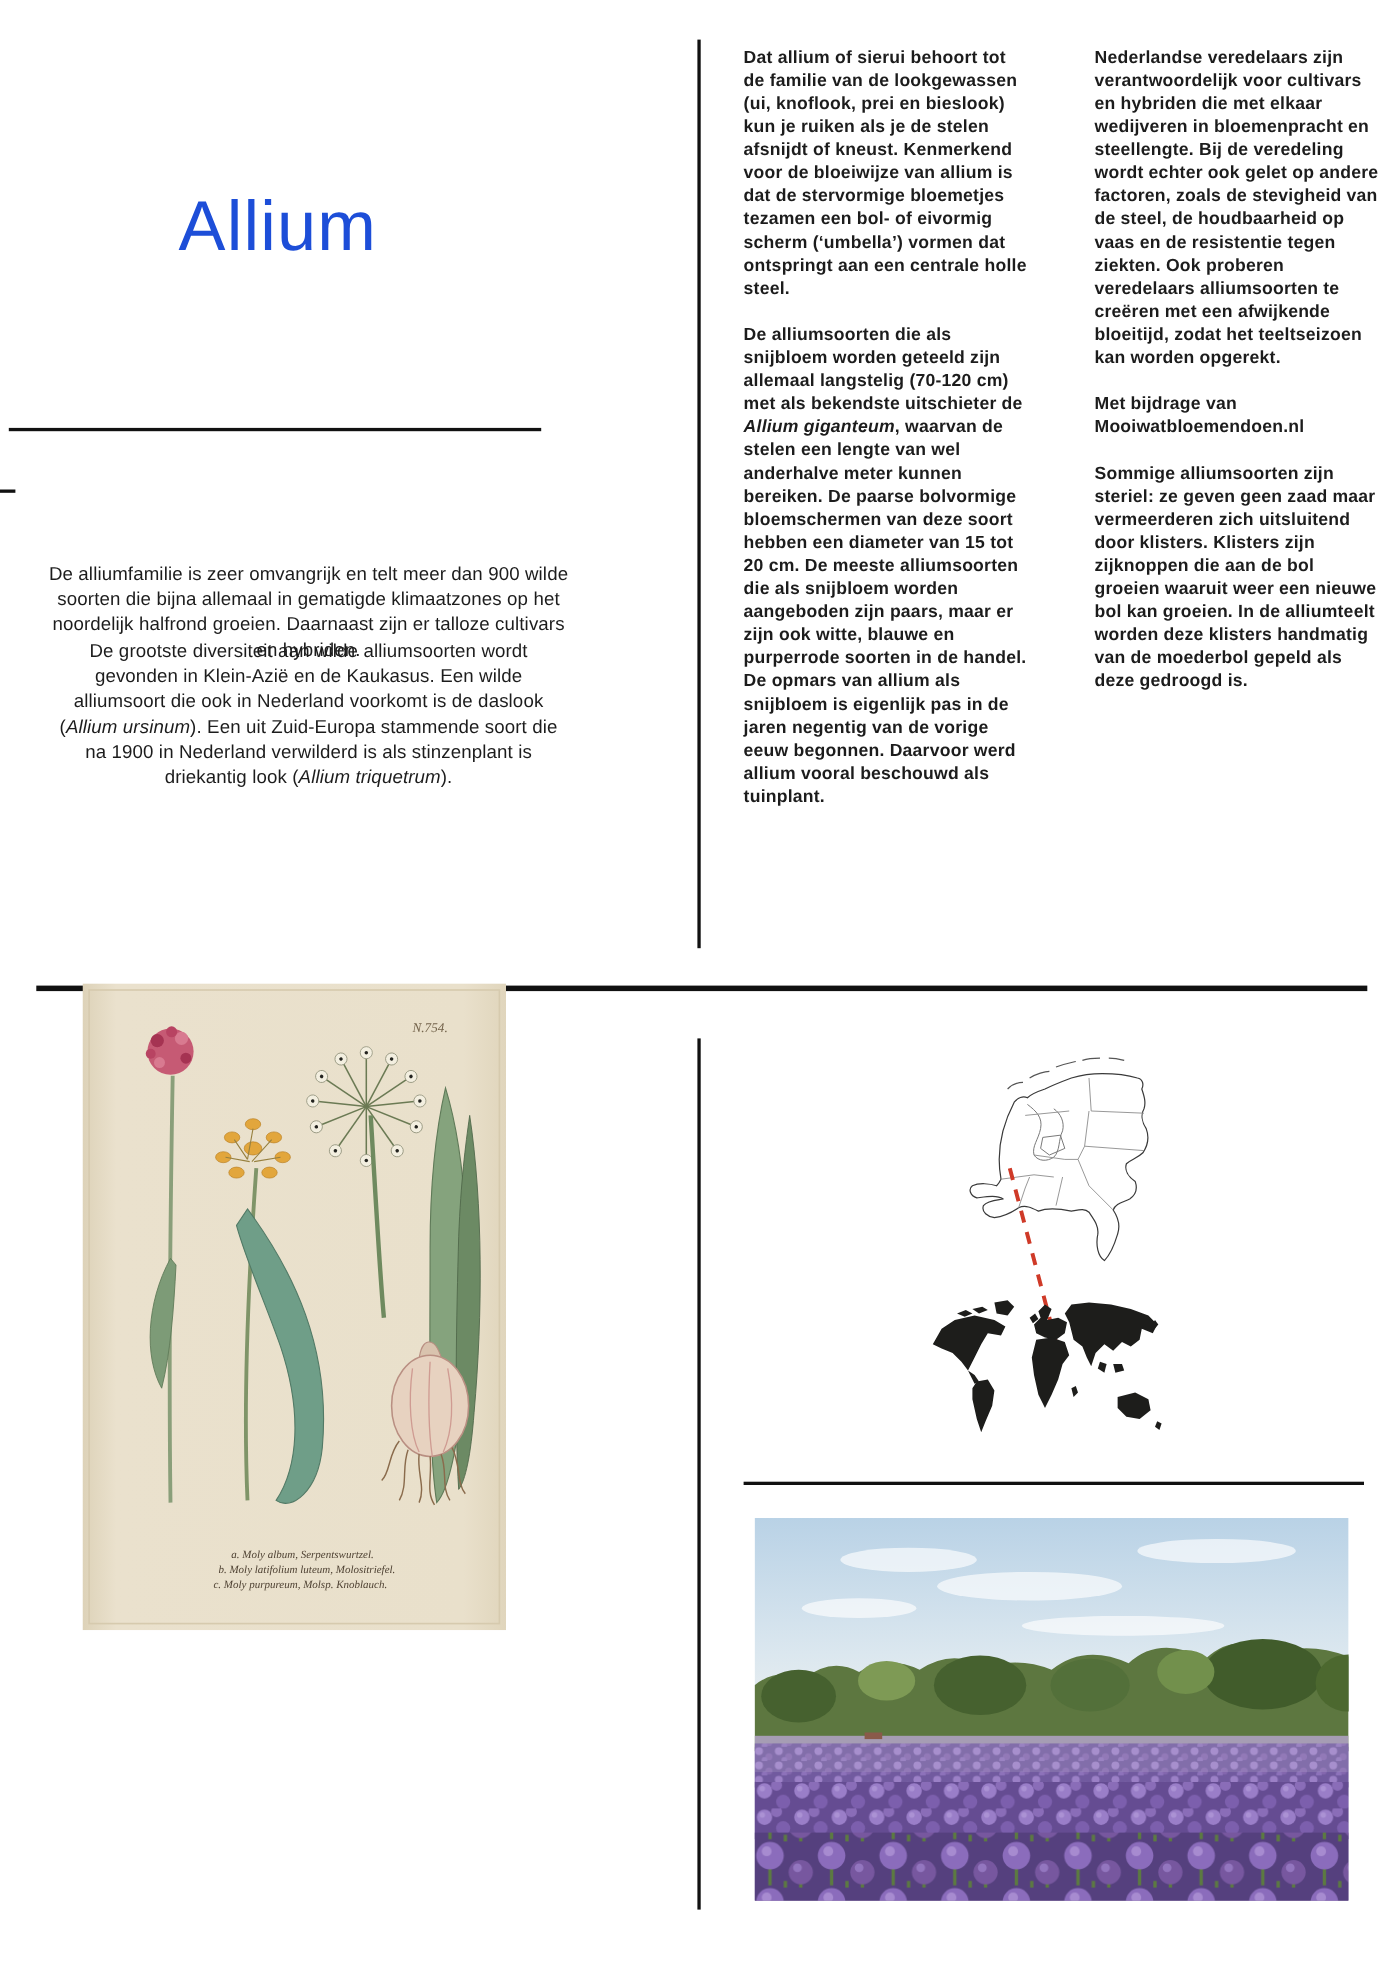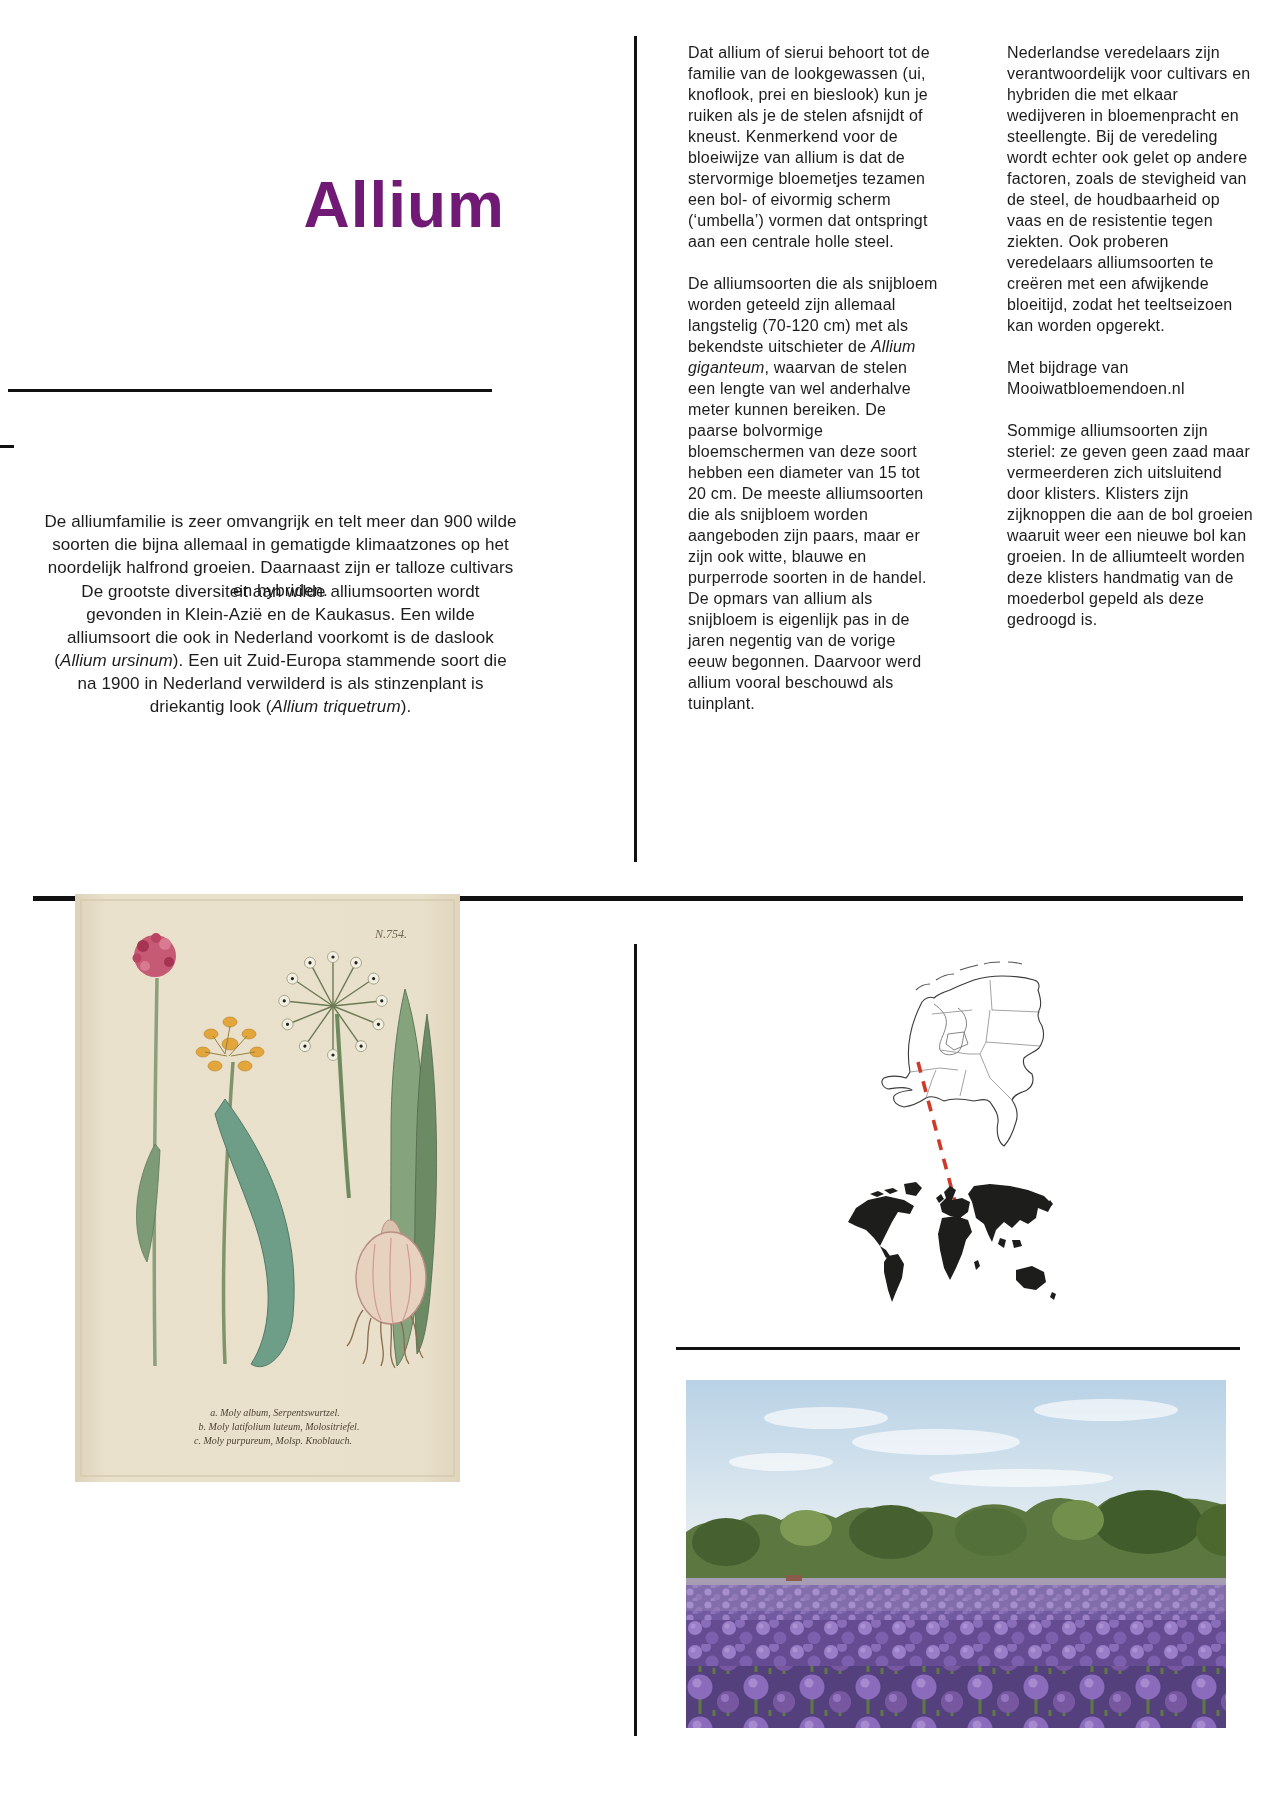--- a/index.html
+++ b/index.html
@@ -4,31 +4,31 @@
 <style>
   html,body{margin:0;padding:0;background:#ffffff;}
   .page{
     position:relative;width:1273px;height:1800px;margin:0 auto;background:#ffffff;
     font-family:"Liberation Sans", sans-serif;color:#1c1c1c;overflow:hidden;
   }
   
   .intro-col{position:absolute;left:28px;top:0;width:505px;text-align:center;}
   h1.title{
     position:absolute;left:0;top:168px;width:505px;margin:0;
-    font-size:64px;font-weight:700;letter-spacing:1px;color:#701a75;text-align:right;
+    font-size:64px;font-weight:400;letter-spacing:1px;color:#1d4ed8;text-align:center;
   }
   .title-rule{position:absolute;left:8px;top:389px;width:484px;height:3px;background:#111;}
   .intro-p{position:absolute;left:0;margin:16px;font-size:17px;line-height:23px;letter-spacing:.1px;}
   .intro-p.p1{top:494px;}
   .intro-p.p2{top:564px;}
   .vrule{position:absolute;width:3px;background:#111;}
   .vrule1{left:634px;top:36px;height:826px;}
   .vrule2{left:634px;top:944px;height:792px;}
   .col{position:absolute;top:42px;font-size:16px;line-height:21px;letter-spacing:.2px;}
-  .col p{margin:0 0 21px 12px;}
+  .col p{margin:0 0 21px 0;font-weight:bold;}
   .col-mid{left:676px;width:262px;}
   .col-right{left:995px;width:263px;}
   .crop-mark{position:absolute;left:0;top:445px;width:14px;height:3px;background:#111;}
   .rule-full{position:absolute;left:33px;top:896px;width:1210px;height:5px;background:#111;}
   .rule-photo{position:absolute;left:676px;top:1347px;width:564px;height:3px;background:#111;}
   
   .illustration{position:absolute;left:75px;top:894px;width:385px;height:588px;}
   .maps{position:absolute;left:840px;top:950px;width:230px;height:365px;}
   .photo{position:absolute;left:686px;top:1380px;width:540px;height:348px;}
   i{font-style:italic;}

